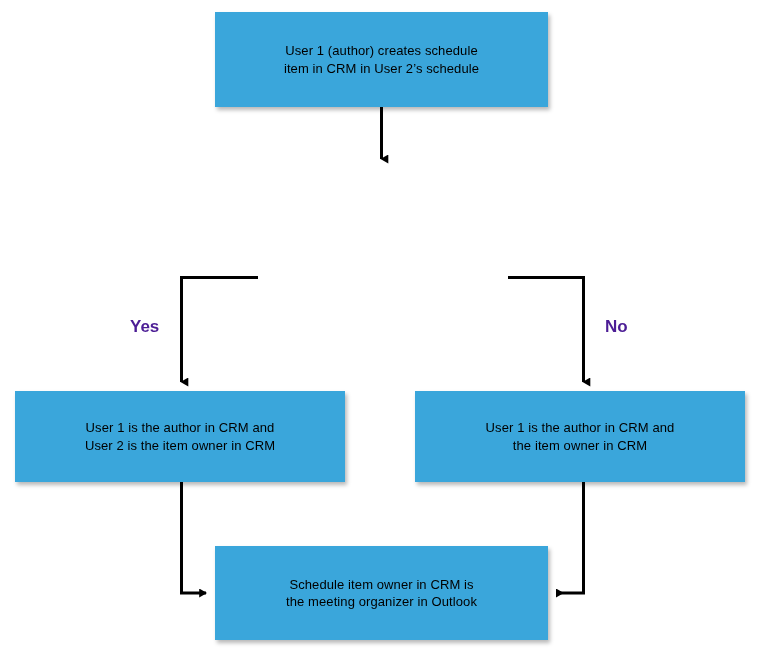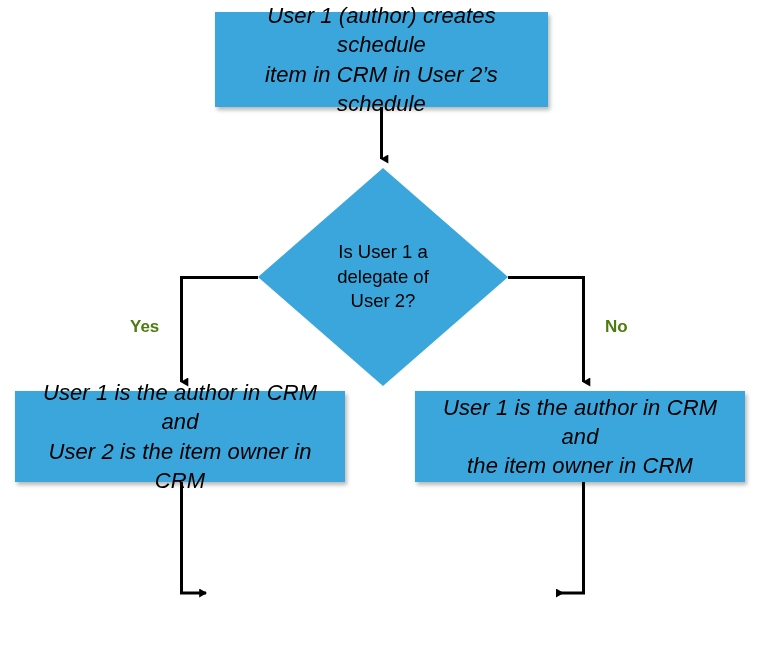--- a/index.html
+++ b/index.html
@@ -23,26 +23,25 @@
     height: 654px;
   }
   .node {
     position: absolute;
     box-sizing: border-box;
     display: flex;
     align-items: center;
     justify-content: center;
     text-align: center;
     color: #000000;
-    font-size: 22px;
+    font-size: 13px;
     line-height: 1.32;
     letter-spacing: 0.1px;
     white-space: pre-line;
     z-index: 3;
-    font-style: italic;
   }
   .process {
     background: #3aa6db;
     box-shadow: 2px 3px 4px rgba(0,0,0,0.28);
     padding: 4px 10px;
   }
   .decision-wrap {
     position: absolute;
     z-index: 3;
   }
@@ -65,21 +64,21 @@
     align-items: center;
     justify-content: center;
     text-align: center;
     color: #000000;
     font-size: 18.5px;
     line-height: 1.34;
     white-space: pre-line;
   }
   .edge-label {
     position: absolute;
-    color: #4d7c0f;
+    color: #4c1d95;
     font-size: 17px;
     font-weight: bold;
     z-index: 4;
     white-space: nowrap;
   }
 
   
   #node-top     { left: 215px; top: 12px;  width: 333px; height: 95px; }
   #node-decision{ left: 258px; top: 168px; width: 250px; height: 218px; }
   #node-yes-out { left: 15px;  top: 391px; width: 330px; height: 91px; }
@@ -114,31 +113,27 @@
     <path d="M508,277.5 L583.5,277.5 L583.5,382" fill="none" stroke="#000000" stroke-width="3" marker-end="url(#arrowhead-down)"></path>
 
     <path d="M181.5,482 L181.5,593 L206,593" fill="none" stroke="#000000" stroke-width="3" marker-end="url(#arrowhead-right)"></path>
 
     <path d="M583.5,482 L583.5,593 L557,593" fill="none" stroke="#000000" stroke-width="3" marker-end="url(#arrowhead-left)"></path>
   </svg>
 
   <div id="node-top" class="node process">User 1 (author) creates schedule
 item in CRM in User 2’s schedule</div>
 
-  <div id="node-decision" class="decision-wrap">
-    <div class="decision-shape"></div>
-    <div class="decision-text">Is User 1 a
-delegate of
-User 2?</div>
-  </div>
 
   <div id="label-yes" class="edge-label">Yes</div>
 
   <div id="label-no" class="edge-label">No</div>
 
   <div id="node-yes-out" class="node process">User 1 is the author in CRM and
 User 2 is the item owner in CRM</div>
 
   <div id="node-no-out" class="node process">User 1 is the author in CRM and
 the item owner in CRM</div>
 
+  <div id="node-final" class="node process">Schedule item owner in CRM is
+the meeting organizer in Outlook</div>
 
 </div>
 
 </body></html>

